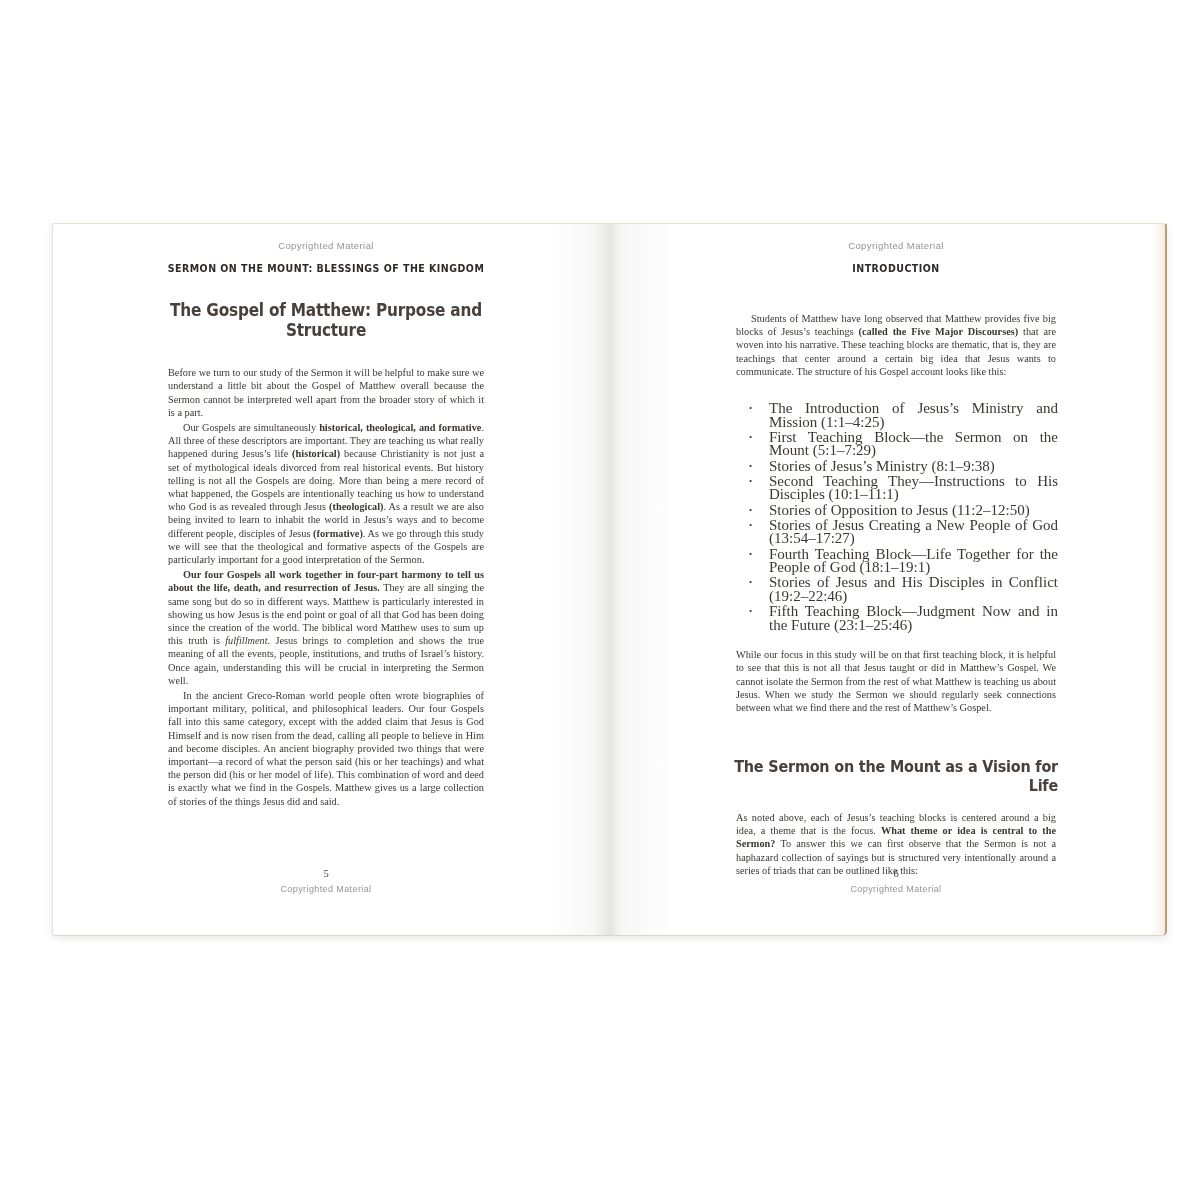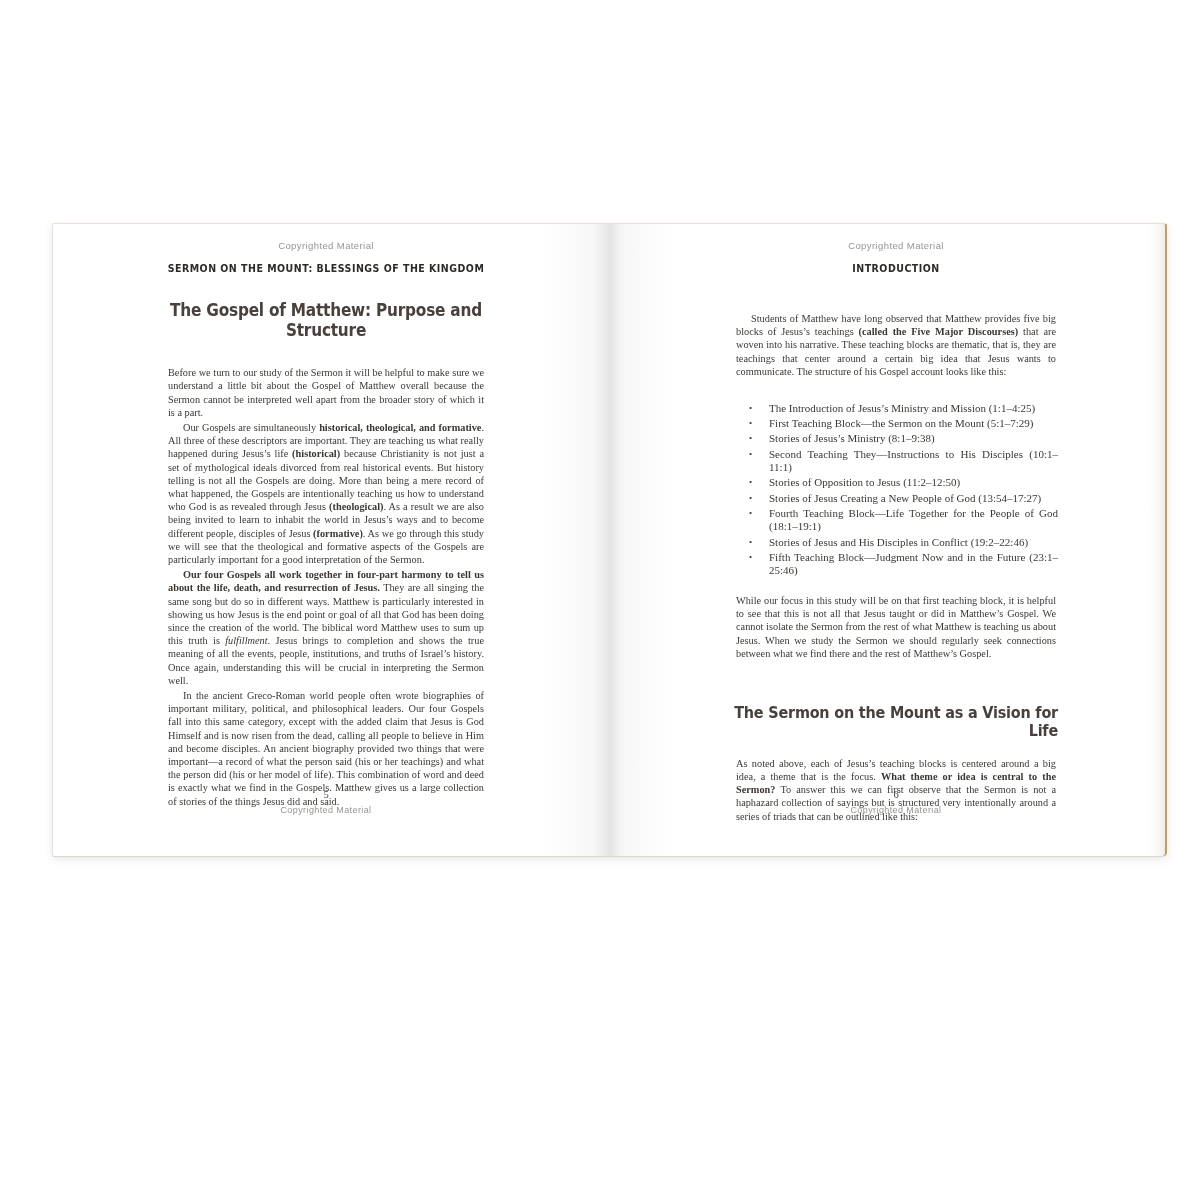--- a/index.html
+++ b/index.html
@@ -6,21 +6,21 @@
     --text-body:#3c3733; --text-heading:#48403b; --text-running:#2e2a28;
     --text-muted:#979492; --page-number:#4a4440; --edge-tan:#bb9e72;
   }
   *{box-sizing:border-box;}
   html,body{margin:0;padding:0;}
   body{
     width:1200px;height:1200px;position:relative;background:#ffffff;
     font-family:"Liberation Serif", serif; overflow:hidden;
   }
   .book{
-    position:absolute;left:52px;top:223px;width:1115px;height:634px;
+    position:absolute;left:52px;top:223px;width:1115px;height:713px;
     background:#ffffff;
     border-left:1px solid #e4e2df;
     border-top:1px solid #e9e1d4;
     border-bottom:1px solid #dcd6cb;
     border-right:2px solid var(--edge-tan);
     border-radius:2px 3px 5px 3px;
     box-shadow:-3px 2px 7px rgba(0,0,0,0.045), 3px 4px 9px rgba(0,0,0,0.05);
   }
   .gutter{
     position:absolute;left:492px;top:0;width:128px;height:100%;pointer-events:none;
@@ -70,21 +70,21 @@
     margin:2px;text-align:justify;
     font-size:10.3px;line-height:13.2px;color:var(--text-body);
   }
   p.para.indent{text-indent:15px;}
   p.para.after{margin-top:16px;}
   .b{font-weight:700;}
   .i{font-style:italic;}
   ul.toc{list-style:none;margin:24px 0 0;padding:0 0 0 12px;}
   ul.toc li{
     position:relative;padding-left:23px;margin-bottom:1.6px;
-    font-size:11px;line-height:13.6px;color:var(--text-body);
+    font-size:15px;line-height:13.6px;color:var(--text-body);
     text-align:justify;
   }
   ul.toc li::before{content:"\2022";position:absolute;left:3px;top:0;font-size:9px;}
   .page-num{
     position:absolute;bottom:56px;left:0;width:100%;text-align:center;
     font-family:"Liberation Serif", serif;font-size:10.5px;
     color:var(--page-number);
   }
   .copyright-bottom{
     position:absolute;bottom:41px;left:0;width:100%;text-align:center;

